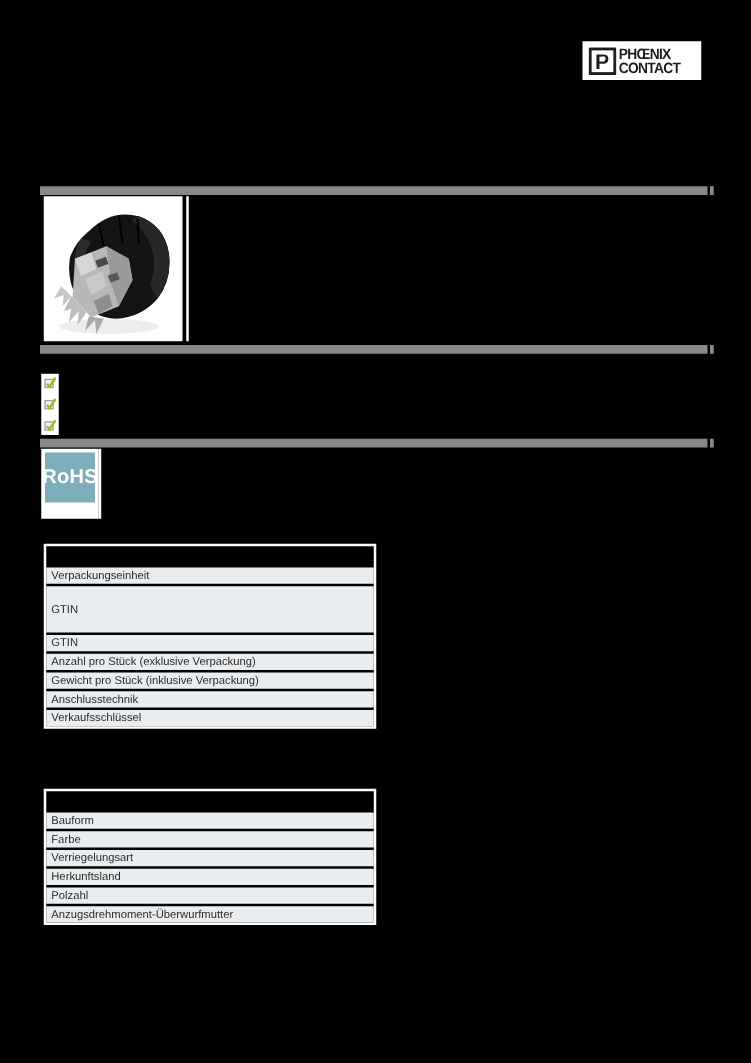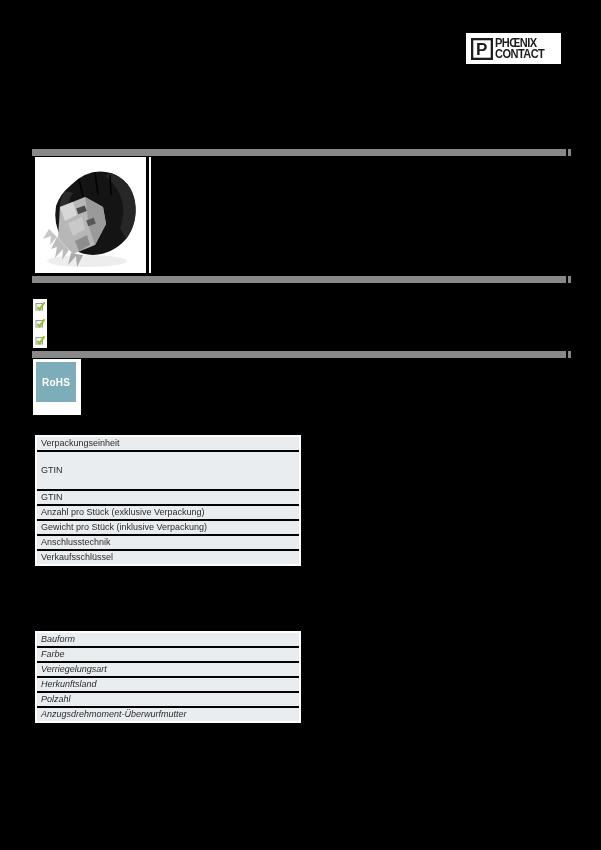--- a/index.html
+++ b/index.html
@@ -40,32 +40,32 @@
     background:#ffffff;display:flex;flex-direction:column;align-items:center;
     justify-content:space-between;padding:2px 0;box-sizing:border-box;
   }
   .check-icon{width:11px;height:11px;display:block;}
   
   .rohs-strip{
     position:absolute;left:33px;top:359px;width:46px;height:56px;background:#ffffff;
   }
   .rohs-badge{
     position:absolute;left:3px;top:3px;width:40px;height:40px;
-    background:#7dadb9;color:#ffffff;font-weight:700;font-size:10px;
+    background:#7dadb9;color:#ffffff;font-weight:700;font-size:16px;
     display:flex;align-items:center;justify-content:center;letter-spacing:0.2px;
   }
   
   .data-table{
     position:absolute;left:35px;width:266px;
     background:#000;border:2px solid #ffffff;box-sizing:border-box;
   }
-  .table1{top:435px;} .table2{top:631px;font-style:italic;}
+  .table1{top:435px;} .table2{top:631px;}
   .row{
     height:13px;background:#eaedf0;display:flex;align-items:center;
-    padding-left:4px;box-sizing:border-box;
+    padding-left:4px;box-sizing:border-box;margin-top:17px;
   }
   .row + .row{margin-top:2px;text-align:right;}
   .row.tall{height:37px;}
   .row span{
     font-size:9px;color:#2b2b2b;line-height:9px;white-space:nowrap;
   }
 </style>
 </head>
 <body>
 

